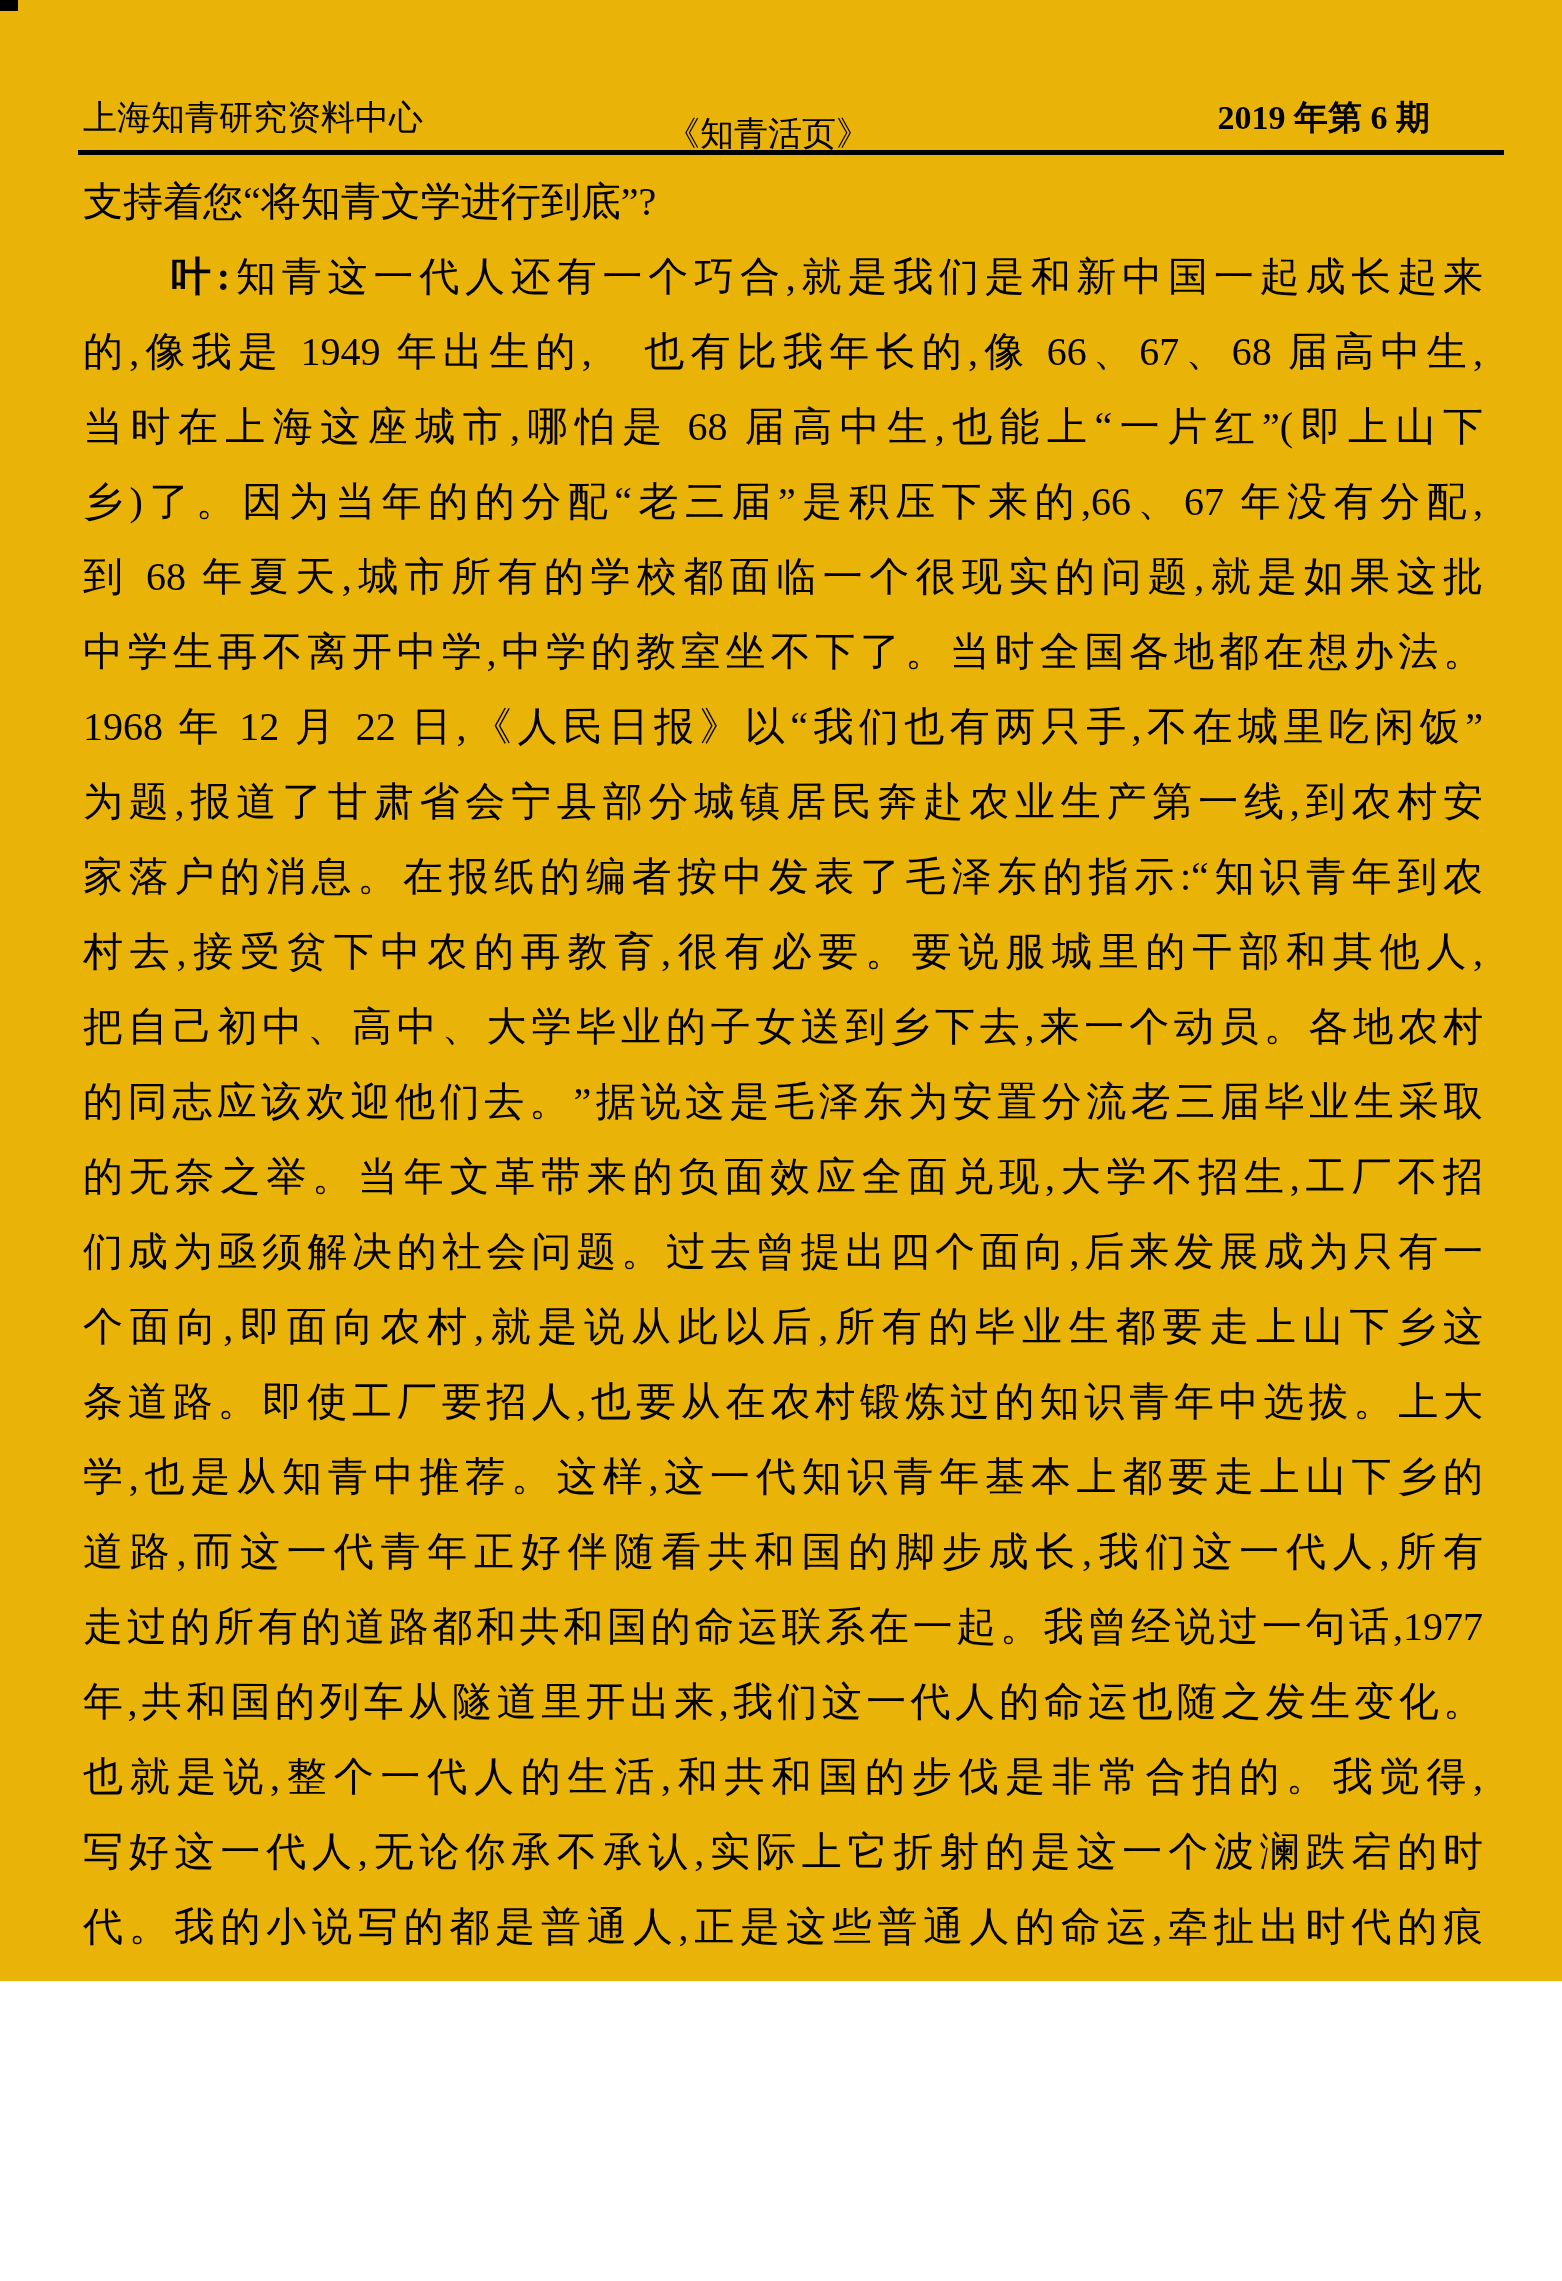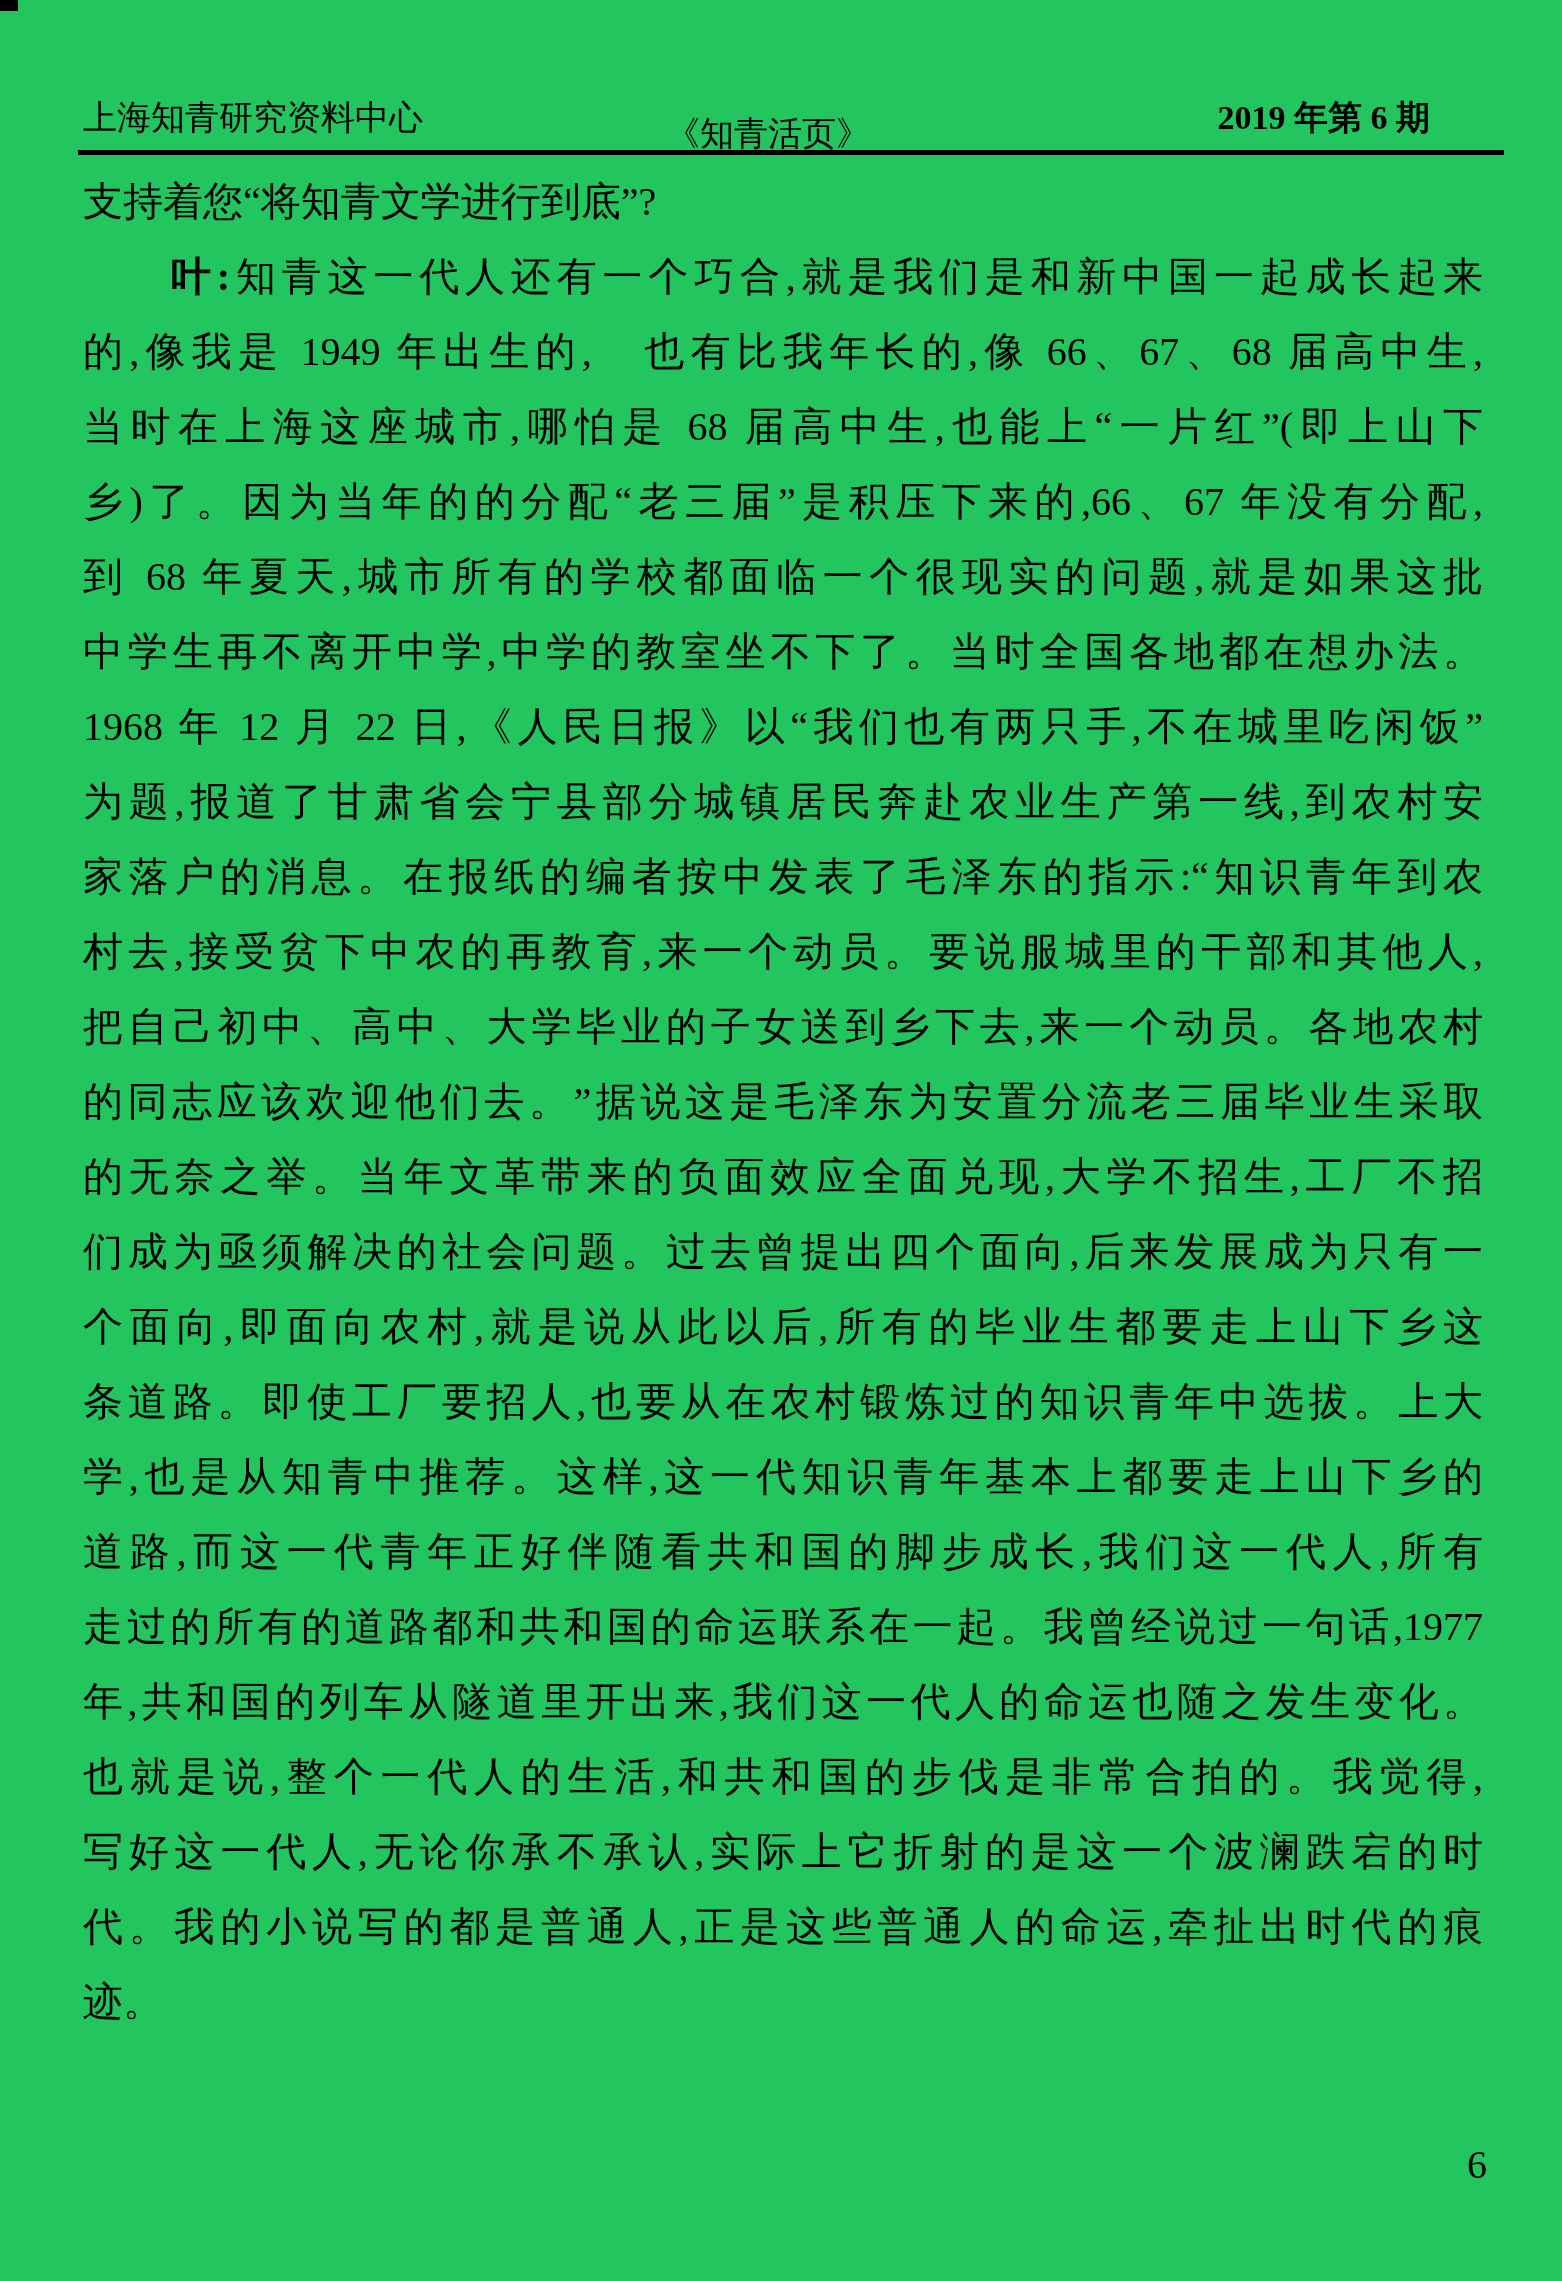--- a/index.html
+++ b/index.html
@@ -3,22 +3,22 @@
 <meta charset="utf-8">
 <style>
   html, body {
     margin: 0;
     padding: 0;
     background: #ffffff;
   }
   .page {
     position: relative;
     width: 1562px;
-    height: 2281px;
-    background: #22c55e;
+    height: 1981px;
+    background: #eab308;
     overflow: hidden;
     font-family: "Liberation Serif", "DejaVu Serif", serif;
     color: #000000;
   }
   .corner-mark {
     position: absolute;
     top: 0;
     left: 0;
     width: 18px;
     height: 11px;
@@ -93,21 +93,21 @@
       <div class="line">支持着您“将知青文学进行到底”?</div>
       <div class="line just ind"><span class="speaker">叶:</span>知青这一代人还有一个巧合,就是我们是和新中国一起成长起来</div>
       <div class="line just">的,像我是 1949 年出生的,　也有比我年长的,像 66、67、68 届高中生,</div>
       <div class="line just">当时在上海这座城市,哪怕是 68 届高中生,也能上“一片红”(即上山下</div>
       <div class="line just">乡)了。因为当年的的分配“老三届”是积压下来的,66、67 年没有分配,</div>
       <div class="line just">到 68 年夏天,城市所有的学校都面临一个很现实的问题,就是如果这批</div>
       <div class="line just">中学生再不离开中学,中学的教室坐不下了。当时全国各地都在想办法。</div>
       <div class="line just">1968 年 12 月 22 日,《人民日报》以“我们也有两只手,不在城里吃闲饭”</div>
       <div class="line just">为题,报道了甘肃省会宁县部分城镇居民奔赴农业生产第一线,到农村安</div>
       <div class="line just">家落户的消息。在报纸的编者按中发表了毛泽东的指示:“知识青年到农</div>
-      <div class="line just">村去,接受贫下中农的再教育,来一个动员。要说服城里的干部和其他人,</div>
+      <div class="line just">村去,接受贫下中农的再教育,很有必要。要说服城里的干部和其他人,</div>
       <div class="line just">把自己初中、高中、大学毕业的子女送到乡下去,来一个动员。各地农村</div>
       <div class="line just">的同志应该欢迎他们去。”据说这是毛泽东为安置分流老三届毕业生采取</div>
       <div class="line just">的无奈之举。当年文革带来的负面效应全面兑现,大学不招生,工厂不招</div>
       <div class="line just">们成为亟须解决的社会问题。过去曾提出四个面向,后来发展成为只有一</div>
       <div class="line just">个面向,即面向农村,就是说从此以后,所有的毕业生都要走上山下乡这</div>
       <div class="line just">条道路。即使工厂要招人,也要从在农村锻炼过的知识青年中选拔。上大</div>
       <div class="line just">学,也是从知青中推荐。这样,这一代知识青年基本上都要走上山下乡的</div>
       <div class="line just">道路,而这一代青年正好伴随看共和国的脚步成长,我们这一代人,所有</div>
       <div class="line just">走过的所有的道路都和共和国的命运联系在一起。我曾经说过一句话,1977</div>
       <div class="line just">年,共和国的列车从隧道里开出来,我们这一代人的命运也随之发生变化。</div>

